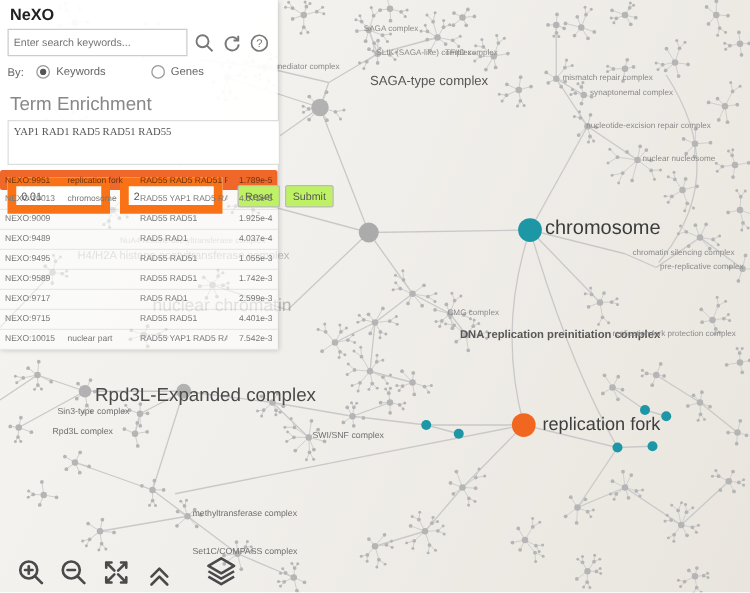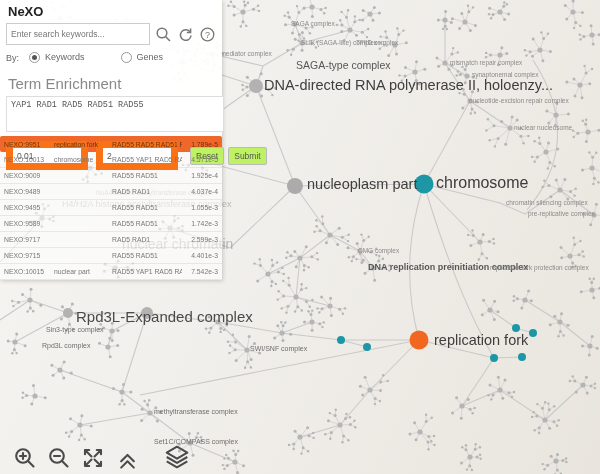--- a/index.html
+++ b/index.html
@@ -31,21 +31,21 @@
   .hicon{width:17px;height:17px;margin-left:5px;cursor:pointer;display:inline-block;}
   .by-row{display:flex;align-items:center;margin-top:7px;font-size:9px;color:#666;}
   .radio{display:flex;align-items:flex-start;margin-left:10px;cursor:pointer;}
   .radio + .radio{margin-left:36px;}
   .rb{width:9px;height:9px;border:1px solid #999;border-radius:50%;background:#fff;
     margin-right:5px;position:relative;display:inline-block;}
   .rb.on::after{content:"";position:absolute;left:2px;top:2px;width:5px;height:5px;
     border-radius:50%;background:#555;}
   .te-head{font-size:15px;color:#888;margin:12px 0 4px 2px;}
   .te-area{width:208px;height:28px;border:1px solid #ddd;font-size:8.5px;color:#555;
-    padding:3px 4px;resize:none;outline:none;font-family:Liberation Mono, monospace;}
+    padding:3px 4px;resize:none;outline:none;font-family:Liberation Serif, serif;}
   .num-row{display:flex;align-items:center;margin-top:5px;}
   .num-input{width:60px;height:13px;border:7px solid #f97316;font-size:8.5px;color:#555;
     padding:1px 4px;margin-right:8px;outline:none;font-family:"Liberation Sans",sans-serif;}
   .btn{font-size:8.5px;color:#555;background:#bef264;border:1px solid #bbb;border-radius:2px;
     padding:3px 5px;margin-left:4px;cursor:pointer;font-family:"Liberation Sans",sans-serif;}
   .panel-table{background:rgba(255,255,255,0.58);}
   .trow{display:flex;align-items:center;height:16px;border-bottom:1px solid rgba(0,0,0,0.07);
     font-size:6.8px;color:#777;cursor:pointer;padding:0 4px;box-sizing:border-box;}
   .trow.hl{background:#f0672a;border-radius:2px;color:#6b330f;border-bottom:none;}
   .c-id{width:50px;overflow:hidden;white-space:nowrap;}
@@ -1694,26 +1694,24 @@
       <circle cx="424" cy="184" r="9.5" fill="#1d96a5"></circle>
       <circle cx="419" cy="340" r="9.5" fill="#f2671f"></circle>
     </svg>
 
   <div class="netlabels" id="netlabels">
       <div class="nlabel lbl-tiny" style="left: 291px; top: 20px;">SAGA complex</div>
       <div class="nlabel lbl-tiny" style="left: 301px; top: 39px;">SLIK (SAGA-like) complex</div>
       <div class="nlabel lbl-tiny" style="left: 356px; top: 39px;">TFIID complex</div>
       <div class="nlabel lbl-tiny" style="left: 206px; top: 50px;">core mediator complex</div>
       <div class="nlabel lbl-medium" style="left: 272px; top: 59px; margin-left: 24px;">SAGA-type complex</div>
-      <div class="nlabel lbl-big" style="left: 264px; top: 77px;">DNA-directed RNA polymerase II, holoenzy...</div>
       <div class="nlabel lbl-tiny" style="left: 450px; top: 59px;">mismatch repair complex</div>
       <div class="nlabel lbl-tiny" style="left: 472px; top: 71px;">synaptonemal complex</div>
       <div class="nlabel lbl-tiny" style="left: 469px; top: 97px;">nucleotide-excision repair complex</div>
       <div class="nlabel lbl-tiny" style="left: 514px; top: 124px;">nuclear nucleosome</div>
-      <div class="nlabel lbl-big" style="left: 307px; top: 176px;">nucleoplasm part</div>
       <div class="nlabel lbl-xbig" style="left: 436px; top: 174px;">chromosome</div>
       <div class="nlabel lbl-tiny" style="left: 506px; top: 199px;">chromatin silencing complex</div>
       <div class="nlabel lbl-tiny" style="left: 528px; top: 210px;">pre-replicative complex</div>
       <div class="nlabel lbl-tiny" style="left: 358px; top: 247px;">CMG complex</div>
       <div class="nlabel lbl-msmall" style="left: 368px; top: 262px;">DNA replication preinitiation complex</div>
       <div class="nlabel lbl-tiny" style="left: 490px; top: 264px;">replication fork protection complex</div>
       <div class="nlabel lbl-bigfaint" style="left: 122px; top: 236px;">nuclear chromatin</div>
       <div class="nlabel lbl-faint" style="left: 62px; top: 199px; text-align: right;">H4/H2A histone acetyltransferase complex</div>
       <div class="nlabel lbl-tinyfaint" style="left: 96px; top: 189px;">NuA4 histone acetyltransferase complex</div>
       <div class="nlabel lbl-mdark" style="left: 76px; top: 308px;">Rpd3L-Expanded complex</div>

